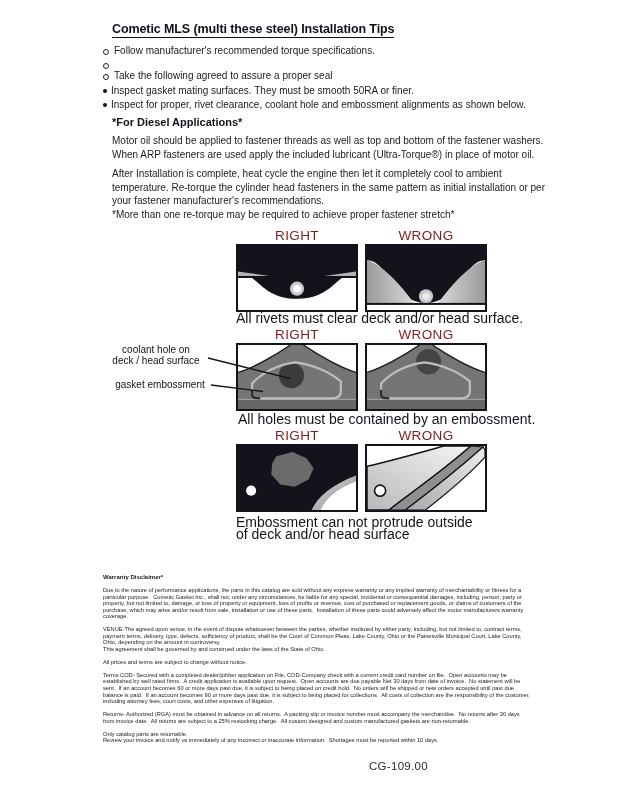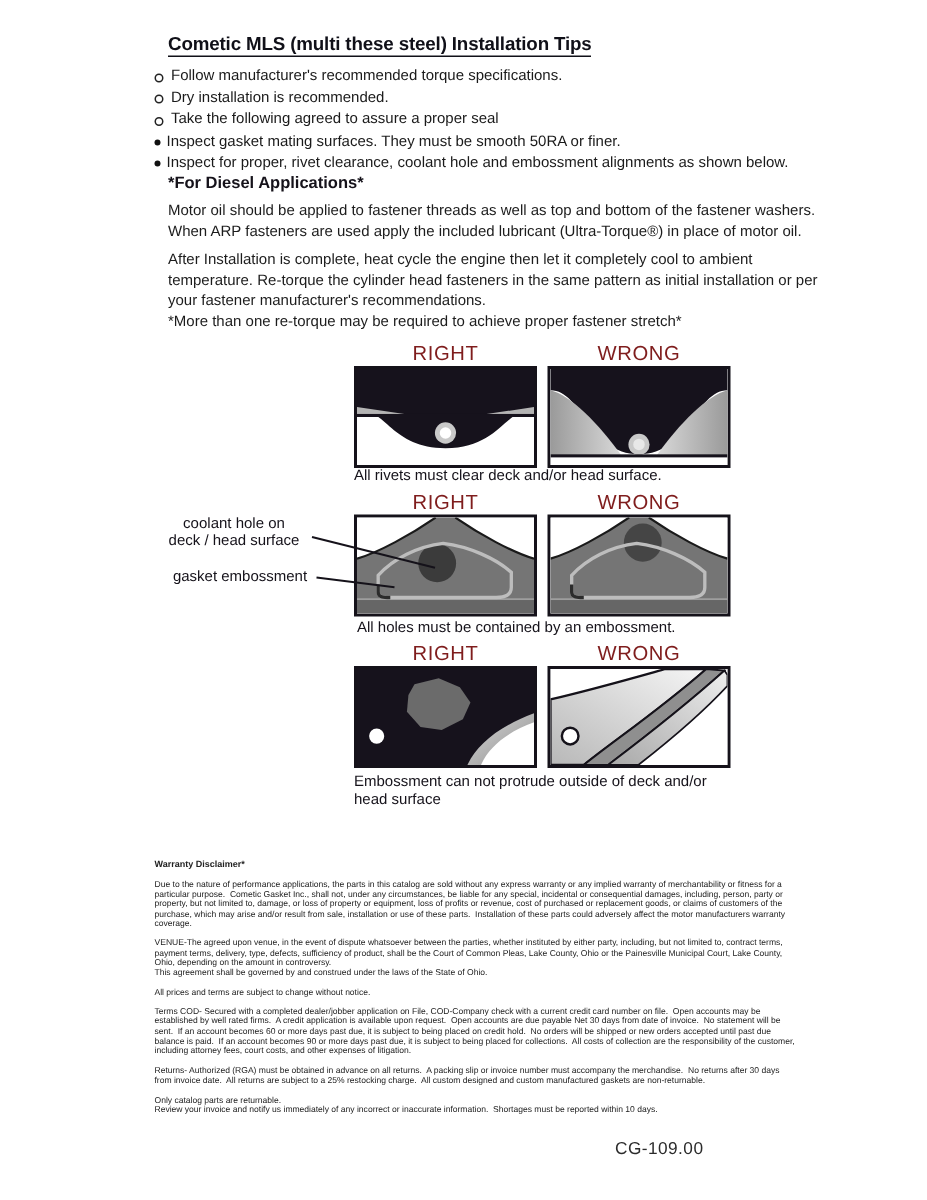--- a/index.html
+++ b/index.html
@@ -40,51 +40,50 @@
   }
   .hdr.l { left:236px; } .hdr.r { left:365px; }
   .panel {
     width:122px; height:68px; box-sizing:border-box;
     border:2.5px solid #15121a; background:#fff; z-index:1;
   }
   .panel svg { display:block; width:100%; height:100%; }
   .panel.l { left:236px; } .panel.r { left:365px; }
   .r1 { top:244px; } .r2 { top:343px; } .r3 { top:444px; }
   .hr1 { top:228px; } .hr2 { top:327px; } .hr3 { top:428px; }
-  .cap { font-size:10px; color:#15121a; line-height:12px; }
+  .cap { font-size:14px; color:#15121a; line-height:12px; }
   .cap1 { left:236px; top:312px; width:300px; }
   .cap2 { left:238px; top:413px; width:300px; }
   .cap3 { left:236px; top:516px; width:238px; }
 
   .callout { font-size:10px; color:#15121a; line-height:10.8px; text-align:center; }
   .co1 { left:106px; top:345px; width:100px; }
   .co2 { left:110px; top:380px; width:100px; }
   .leaders { left:205px; top:350px; width:100px; height:45px; z-index:3; pointer-events:none; }
 
   .warranty { left:103px; top:574px; width:428px; color:#222; }
   .w-title { font-size:6px; font-weight:bold; margin-bottom:7px; }
   .w-block { font-size:5.7px; line-height:6.6px; margin-bottom:6.3px; white-space:pre-wrap; }
 
-  .footer-code { left:410px; top:760px; font-size:11.5px; letter-spacing:0.3px; color:#2b2b2b; }
+  .footer-code { left:369px; top:760px; font-size:11.5px; letter-spacing:0.3px; color:#2b2b2b; }
 </style>
 </head>
 <body>
 
 <div class="page">
 
   <div class="abs title">Cometic MLS (multi these steel) Installation Tips</div>
 
   <div class="abs bullets">
     <div class="b-row">
       <span class="ring"></span>
       <span>Follow manufacturer's recommended torque specifications.</span>
     </div>
     <div class="b-row">
       <span class="ring"></span>
-      <span>Dry installation is recommended.</span>
     </div>
     <div class="b-row">
       <span class="ring"></span>
       <span>Take the following agreed to assure a proper seal</span>
     </div>
     <div class="b-row sub">
       <span class="dot"></span>
       <span>Inspect gasket mating surfaces.  They must be smooth 50RA or finer.</span>
     </div>
     <div class="b-row sub">

